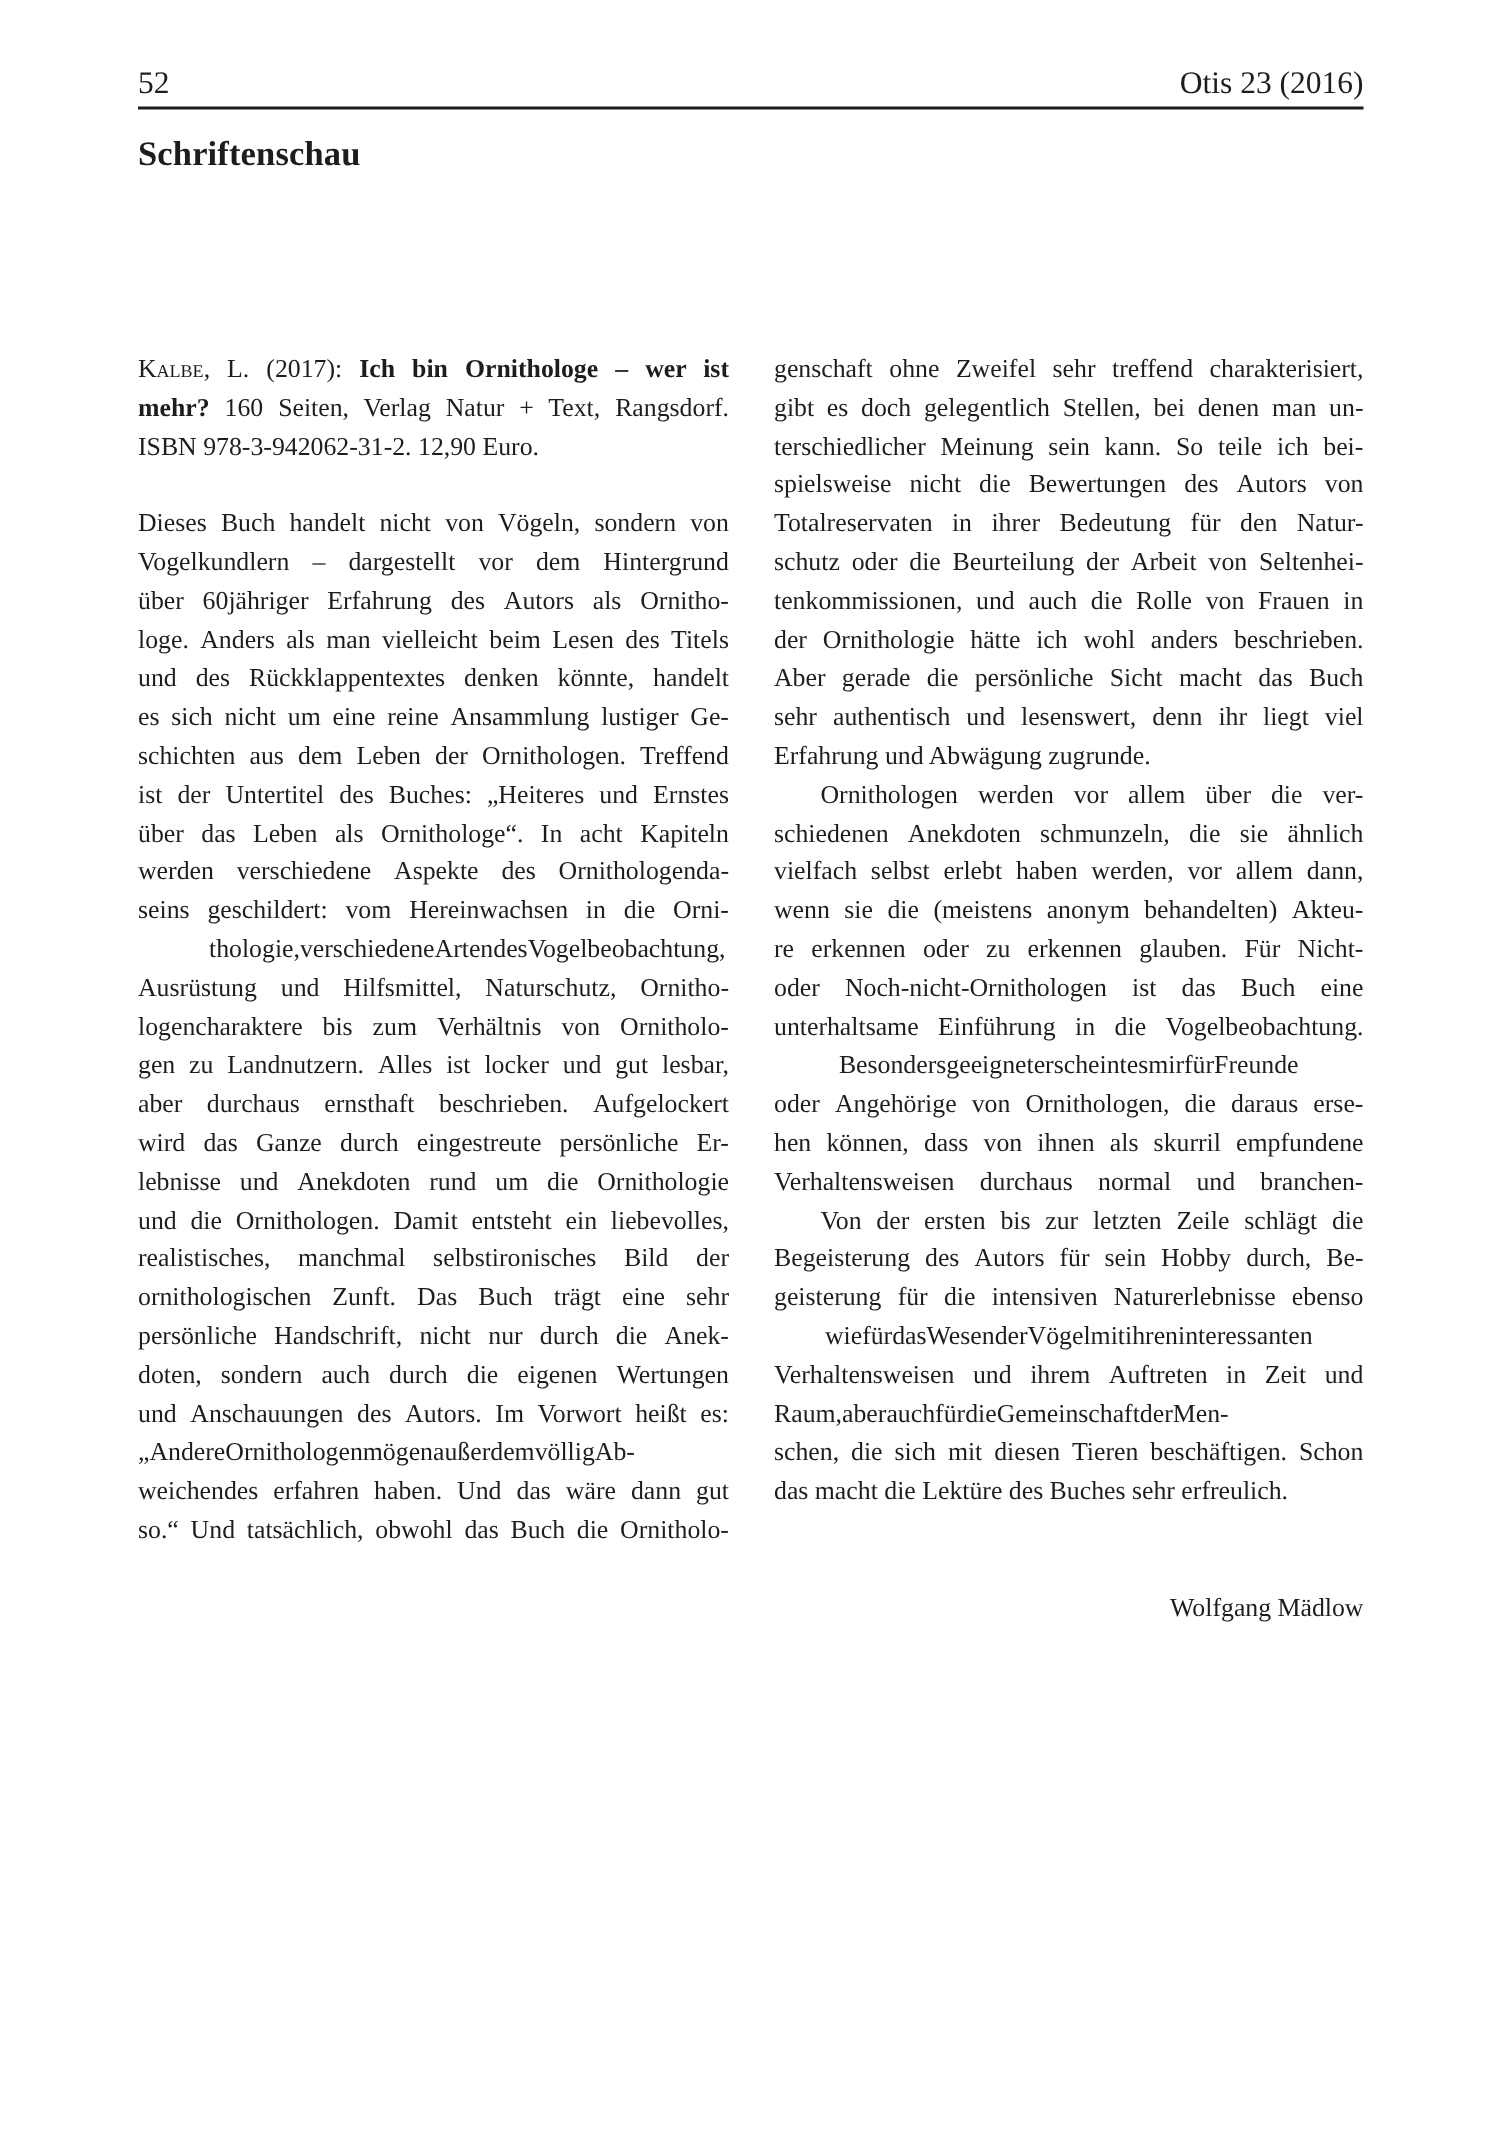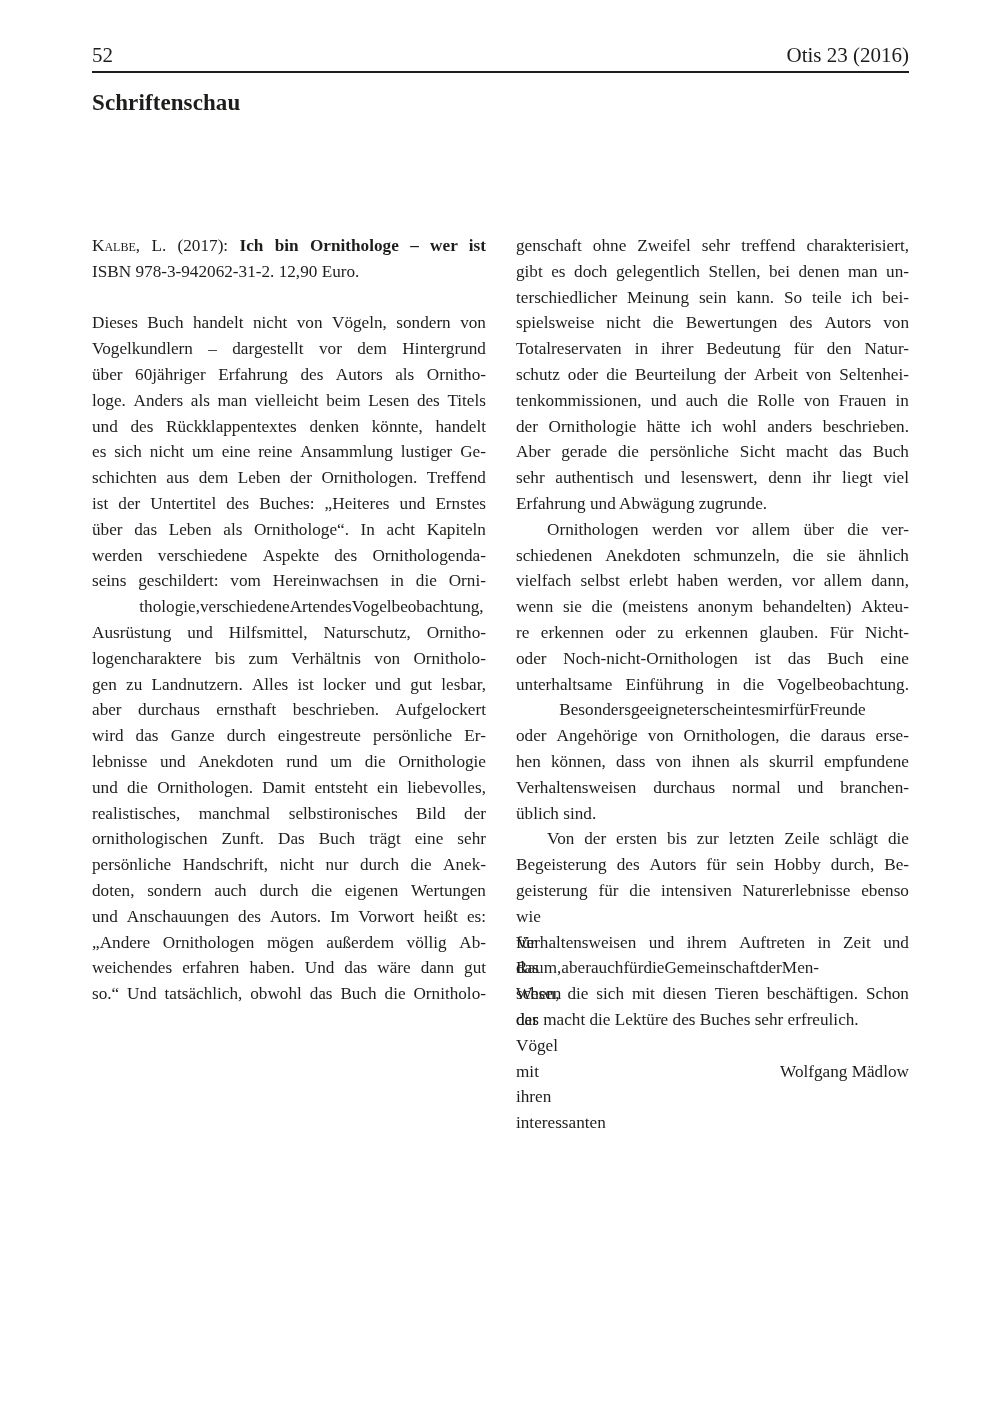--- a/index.html
+++ b/index.html
@@ -30,20 +30,21 @@
 <div class="running-head">
   <span class="page-no">52</span>
   <span class="journal">Otis 23 (2016)</span>
 </div>
 <div class="rule"></div>
 <div class="section-title">Schriftenschau</div>
 
 <div class="col col-left">
   <div>
     <span class="line"><span class="sc">Kalbe</span><span>, L. (2017): </span><span class="b">Ich bin Ornithologe – wer ist</span></span>
+    <span class="line"><span class="b">mehr?</span><span> 160 Seiten, Verlag Natur + Text, Rangsdorf.</span></span>
     <span class="line last">ISBN 978-3-942062-31-2. 12,90 Euro.</span>
   </div>
   <span class="gap"></span>
   <div id="left-lines">
       <span class="line" style="display: flex; justify-content: space-between;">
         <span>Dieses</span>
         <span>Buch</span>
         <span>handelt</span>
         <span>nicht</span>
         <span>von</span>
@@ -247,21 +248,21 @@
       <span class="line" style="display: flex; justify-content: space-between;">
         <span>und</span>
         <span>Anschauungen</span>
         <span>des</span>
         <span>Autors.</span>
         <span>Im</span>
         <span>Vorwort</span>
         <span>heißt</span>
         <span>es:</span>
       </span>
-      <span class="line" style="display: flex; justify-content: space-between;">
+      <span class="line" style="display: flex; ">
         <span>„Andere</span>
         <span>Ornithologen</span>
         <span>mögen</span>
         <span>außerdem</span>
         <span>völlig</span>
         <span>Ab-</span>
       </span>
       <span class="line" style="display: flex; justify-content: space-between;">
         <span>weichendes</span>
         <span>erfahren</span>
@@ -475,21 +476,20 @@
         <span>skurril</span>
         <span>empfundene</span>
       </span>
       <span class="line" style="display: flex; justify-content: space-between;">
         <span>Verhaltensweisen</span>
         <span>durchaus</span>
         <span>normal</span>
         <span>und</span>
         <span>branchen-</span>
       </span>
-      <span class="line last">üblich sind.</span>
     </div>
     <div>
       <span class="line indent" style="display: flex; justify-content: space-between;">
         <span>Von</span>
         <span>der</span>
         <span>ersten</span>
         <span>bis</span>
         <span>zur</span>
         <span>letzten</span>
         <span>Zeile</span>
@@ -507,21 +507,21 @@
         <span>Be-</span>
       </span>
       <span class="line" style="display: flex; justify-content: space-between;">
         <span>geisterung</span>
         <span>für</span>
         <span>die</span>
         <span>intensiven</span>
         <span>Naturerlebnisse</span>
         <span>ebenso</span>
       </span>
-      <span class="line" style="display: flex; justify-content: space-between; flex-direction: column;">
+      <span class="line" style="display: flex; justify-content: center;">
         <span>wie</span>
         <span>für</span>
         <span>das</span>
         <span>Wesen</span>
         <span>der</span>
         <span>Vögel</span>
         <span>mit</span>
         <span>ihren</span>
         <span>interessanten</span>
       </span>

